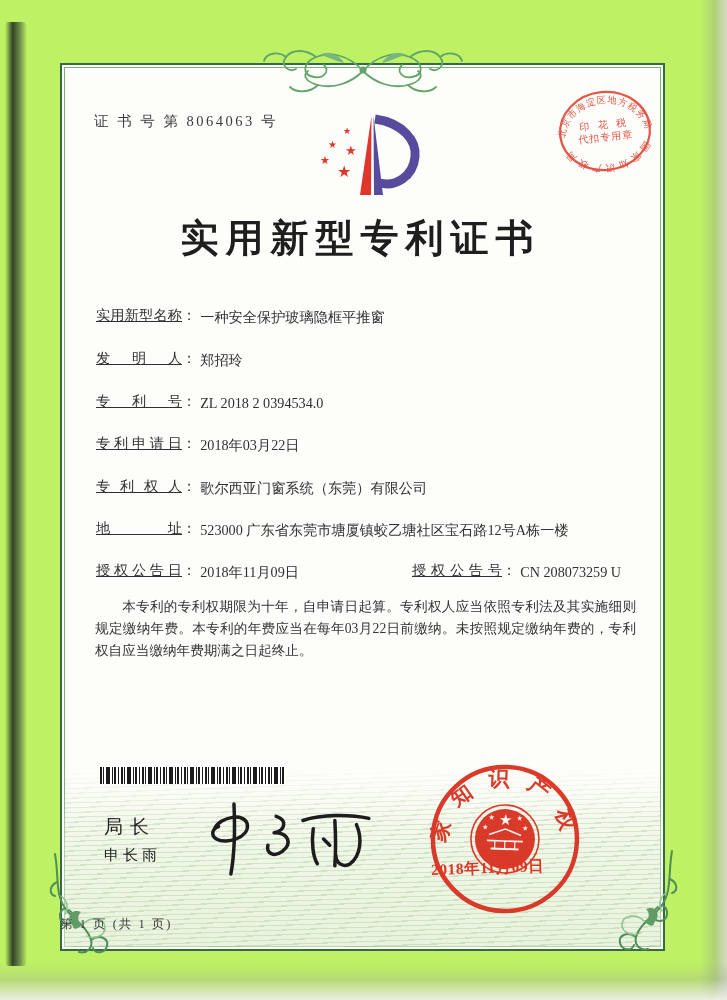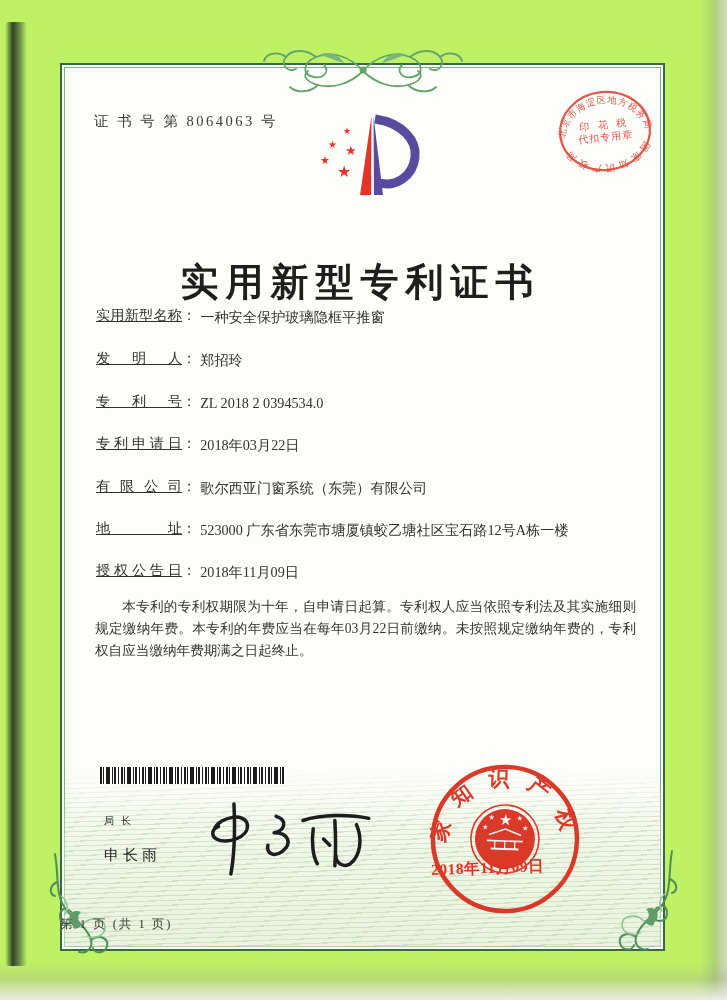--- a/index.html
+++ b/index.html
@@ -25,37 +25,37 @@
   .guilloche{position:absolute;left:2px;right:2px;bottom:2px;height:178px;
     background:
       repeating-linear-gradient(178deg,rgba(120,175,100,.25) 0 1.2px,rgba(255,255,255,0) 1.2px 4.8px),
       linear-gradient(to bottom,rgba(228,240,214,0) 0,rgba(228,240,214,.5) 45%,rgba(220,236,203,.6) 100%);
     -webkit-mask:linear-gradient(to bottom,transparent,#000 30%);
     mask:linear-gradient(to bottom,transparent,#000 30%);}
   .ornament{position:absolute;pointer-events:none;}
   
   .cert-no{position:absolute;left:94px;top:112px;font-size:14.5px;letter-spacing:2.5px;color:#3c3c3c;}
   .title{position:absolute;left:60px;top:213px;width:601px;text-align:center;
-    font-size:38px;font-weight:600;letter-spacing:7px;color:#1e1e1e;margin-top:44px;}
+    font-size:38px;font-weight:600;letter-spacing:7px;color:#1e1e1e;}
   .fields{position:absolute;left:96px;top:306px;width:545px;font-size:14.2px;color:#303030;}
   .frow{position:absolute;left:0;white-space:nowrap;}
   .flabel{display:inline-block;width:86px;text-align:justify;text-align-last:justify;vertical-align:top;text-decoration:underline;}
   .flabel.gl{width:90px;}
   .fcolon{display:inline-block;vertical-align:top;margin-right:4px;}
   .fvalue{display:inline-block;vertical-align:top;white-space:normal;max-width:440px;line-height:23px;}
   .fvalue.addr{width:404px;}
   .grantwrap{position:absolute;left:316px;top:0;white-space:nowrap;}
   .paras{position:absolute;left:95px;top:596px;width:541px;font-size:13.6px;line-height:21.8px;
     color:#333;text-align:justify;}
   .paras p{margin:0;text-indent:2em;}
   .barcode{position:absolute;left:100px;top:767px;width:186px;height:17px;background-color:#fff;
     background-image:
       repeating-linear-gradient(90deg,#1c1c1c 0 1px,rgba(0,0,0,0) 1px 3px),
       repeating-linear-gradient(90deg,#1c1c1c 0 2px,rgba(0,0,0,0) 2px 7px);}
-  .officer-title{position:absolute;left:104px;top:814px;font-size:10px;letter-spacing:7px;color:#222;}
+  .officer-title{position:absolute;left:104px;top:814px;font-size:19px;letter-spacing:7px;color:#222;}
   .officer-name{position:absolute;left:104px;top:846px;font-size:15px;letter-spacing:4px;color:#222;}
   .seal-date{position:absolute;left:431px;top:858px;font-size:15.5px;font-weight:600;color:#e03526;
     letter-spacing:.5px;transform:rotate(-2deg);z-index:6;}
   .footer{position:absolute;left:60px;top:916px;width:601px;text-align:left;font-size:12.5px;
     letter-spacing:2px;color:#3a3a3a;}
   .tax-stamp{position:absolute;left:556px;top:88px;transform:rotate(-6deg);z-index:5;opacity:.92;}
   .big-seal{position:absolute;left:427px;top:757px;transform:rotate(2deg);z-index:5;opacity:.95;}
   .logo{position:absolute;left:299px;top:103px;}
   .signature{position:absolute;left:200px;top:795px;z-index:2;}
 </style>
@@ -155,27 +155,30 @@
     <div class="frow" style="top:43px">
       <span class="flabel">发明人</span><span class="fcolon">：</span><span class="fvalue">郑招玲</span>
     </div>
     <div class="frow" style="top:86px">
       <span class="flabel">专利号</span><span class="fcolon">：</span><span class="fvalue">ZL 2018 2 0394534.0</span>
     </div>
     <div class="frow" style="top:128px">
       <span class="flabel">专利申请日</span><span class="fcolon">：</span><span class="fvalue">2018年03月22日</span>
     </div>
     <div class="frow" style="top:171px">
-      <span class="flabel">有限公司</span><span class="fcolon">：</span><span class="fvalue">歌尔西亚门窗系统（东莞）有限公司</span>
+      <span class="flabel">专利权人</span><span class="fcolon">：</span><span class="fvalue">歌尔西亚门窗系统（东莞）有限公司</span>
     </div>
     <div class="frow" style="top:213px">
       <span class="flabel">地址</span><span class="fcolon">：</span><span class="fvalue addr">523000 广东省东莞市塘厦镇蛟乙塘社区宝石路12号A栋一楼</span>
     </div>
     <div class="frow" style="top:255px">
       <span class="flabel">授权公告日</span><span class="fcolon">：</span><span class="fvalue">2018年11月09日</span>
+      <span class="grantwrap">
+        <span class="flabel gl">授权公告号</span><span class="fcolon">：</span><span class="fvalue">CN 208073259 U</span>
+      </span>
     </div>
   </div>
 
   <div class="paras">
     <p>本专利的专利权期限为十年，自申请日起算。专利权人应当依照专利法及其实施细则规定缴纳年费。本专利的年费应当在每年03月22日前缴纳。未按照规定缴纳年费的，专利权自应当缴纳年费期满之日起终止。</p>
   </div>
 
   <div class="barcode"></div>
 
   <div class="officer-title">局长</div>

